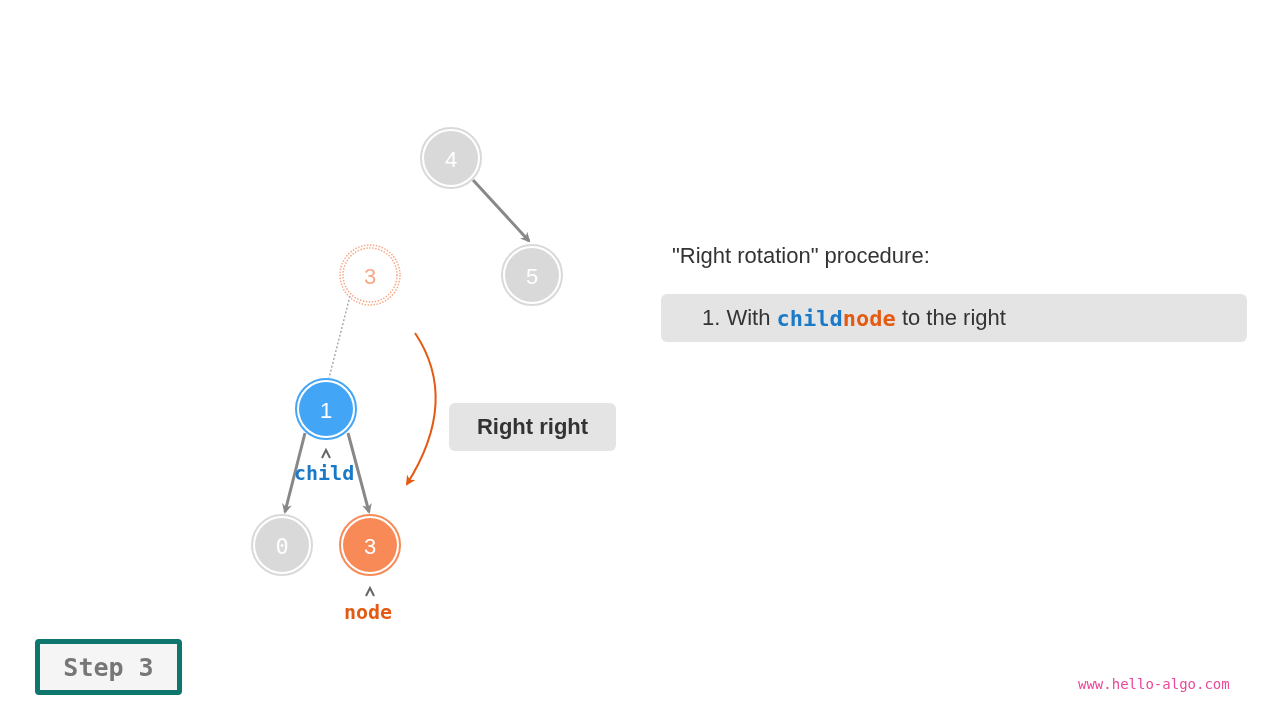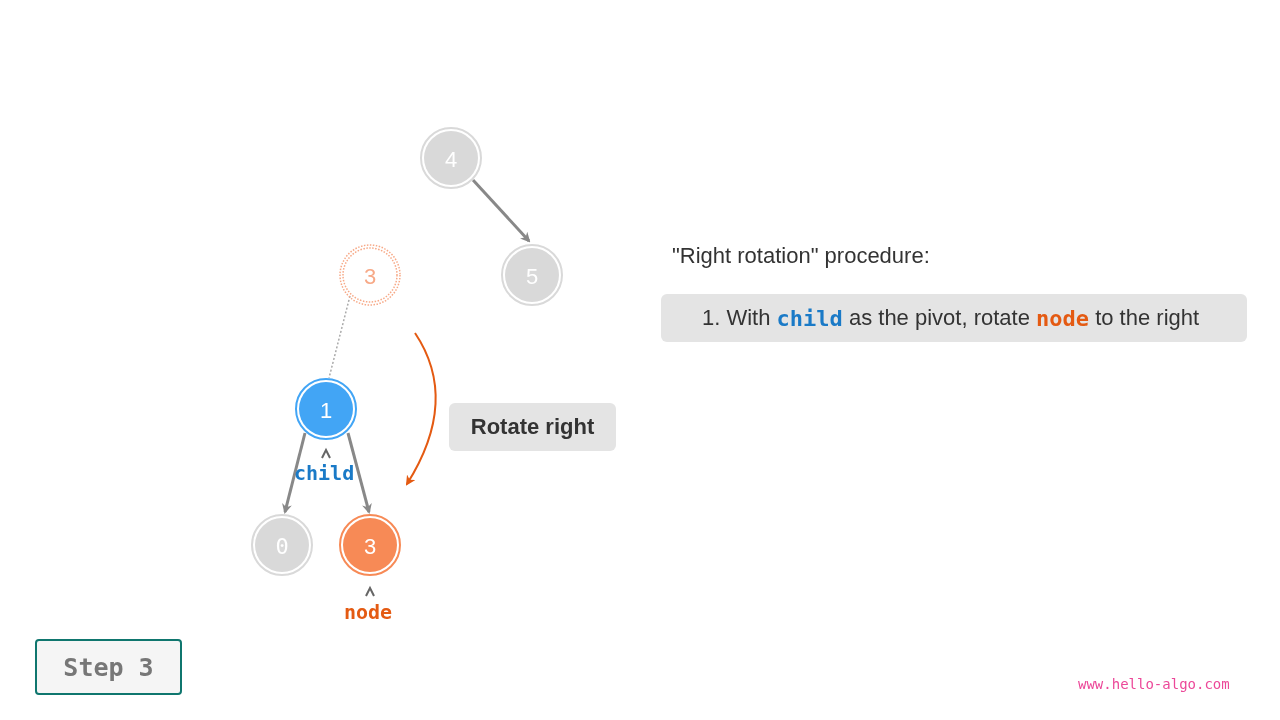--- a/index.html
+++ b/index.html
@@ -9,21 +9,21 @@
   .node-label { font-family:"Liberation Sans", sans-serif; font-size:22px; fill:#ffffff; text-anchor:middle; dominant-baseline:central; }
   .mono-label { font-family:"DejaVu Sans Mono", monospace; }
   .ptr-label { position:absolute; font-family:"DejaVu Sans Mono", monospace; font-weight:bold; font-size:20px; }
   .rotate-box { position:absolute; left:449px; top:403px; width:167px; height:48px; background:#e4e4e4; border-radius:6px;
                 display:flex; align-items:center; justify-content:center; font-weight:bold; font-size:22px; color:#333333; }
   .title { position:absolute; left:672px; top:243px; font-size:22px; color:#333333; }
   .step-box { position:absolute; left:661px; top:294px; width:586px; height:48px; background:#e4e4e4; border-radius:6px;
               display:flex; align-items:center; padding-left:41px; box-sizing:border-box; font-size:22px; color:#333333; white-space:pre; }
   .kw { font-family:"DejaVu Sans Mono", monospace; font-weight:bold; }
   .step-badge { position:absolute; left:35px; top:639px; width:147px; height:56px; box-sizing:border-box;
-                border:2px solid #0f766e; border-radius:4px; background:#f5f5f5; display:flex; align-items:center; justify-content:center;
+                border:5px solid #0f766e; border-radius:4px; background:#f5f5f5; display:flex; align-items:center; justify-content:center;
                 font-family:"DejaVu Sans Mono", monospace; font-weight:bold; font-size:25px; color:#777777; }
   .footer { position:absolute; left:1078px; top:676px; font-family:"DejaVu Sans Mono", monospace; font-size:14px; color:#ec4899; }
 </style>
 </head>
 <body>
 
 <svg class="canvas" width="1280" height="720" viewBox="0 0 1280 720">
   <defs>
     <marker id="arrowGray" markerWidth="10" markerHeight="10" refX="8" refY="5" orient="auto" markerUnits="userSpaceOnUse">
       <path d="M0,0 L10,5 L0,10 L3,5 Z" fill="#888888"></path>
@@ -76,21 +76,21 @@
     <text class="node-label" x="370" y="546">3</text>
   </g>
 
   <path d="M322,458 L326,450 L330,458" fill="none" stroke="#666666" stroke-width="2"></path>
   <path d="M366,596 L370,588 L374,596" fill="none" stroke="#666666" stroke-width="2"></path>
 </svg>
 
 <div class="ptr-label" style="left:294px; top:461px; color:#1a7ac7;">child</div>
 <div class="ptr-label" style="left:344px; top:600px; color:#e45a12;">node</div>
 
-<div class="rotate-box">Rotate right</div>
+<div class="rotate-box">Right right</div>
 
 <div class="title">"Right rotation" procedure:</div>
 
-<div class="step-box"><span>1. With </span><span class="kw" style="color:#1a7ac7;">child</span><span> as the pivot, rotate </span><span class="kw" style="color:#e45a12;">node</span><span> to the right</span></div>
+<div class="step-box"><span>1. With </span><span class="kw" style="color:#1a7ac7;">child</span><span class="kw" style="color:#e45a12;">node</span><span> to the right</span></div>
 
 <div class="step-badge">Step 3</div>
 
 <div class="footer">www.hello-algo.com</div>
 
 </body></html>

